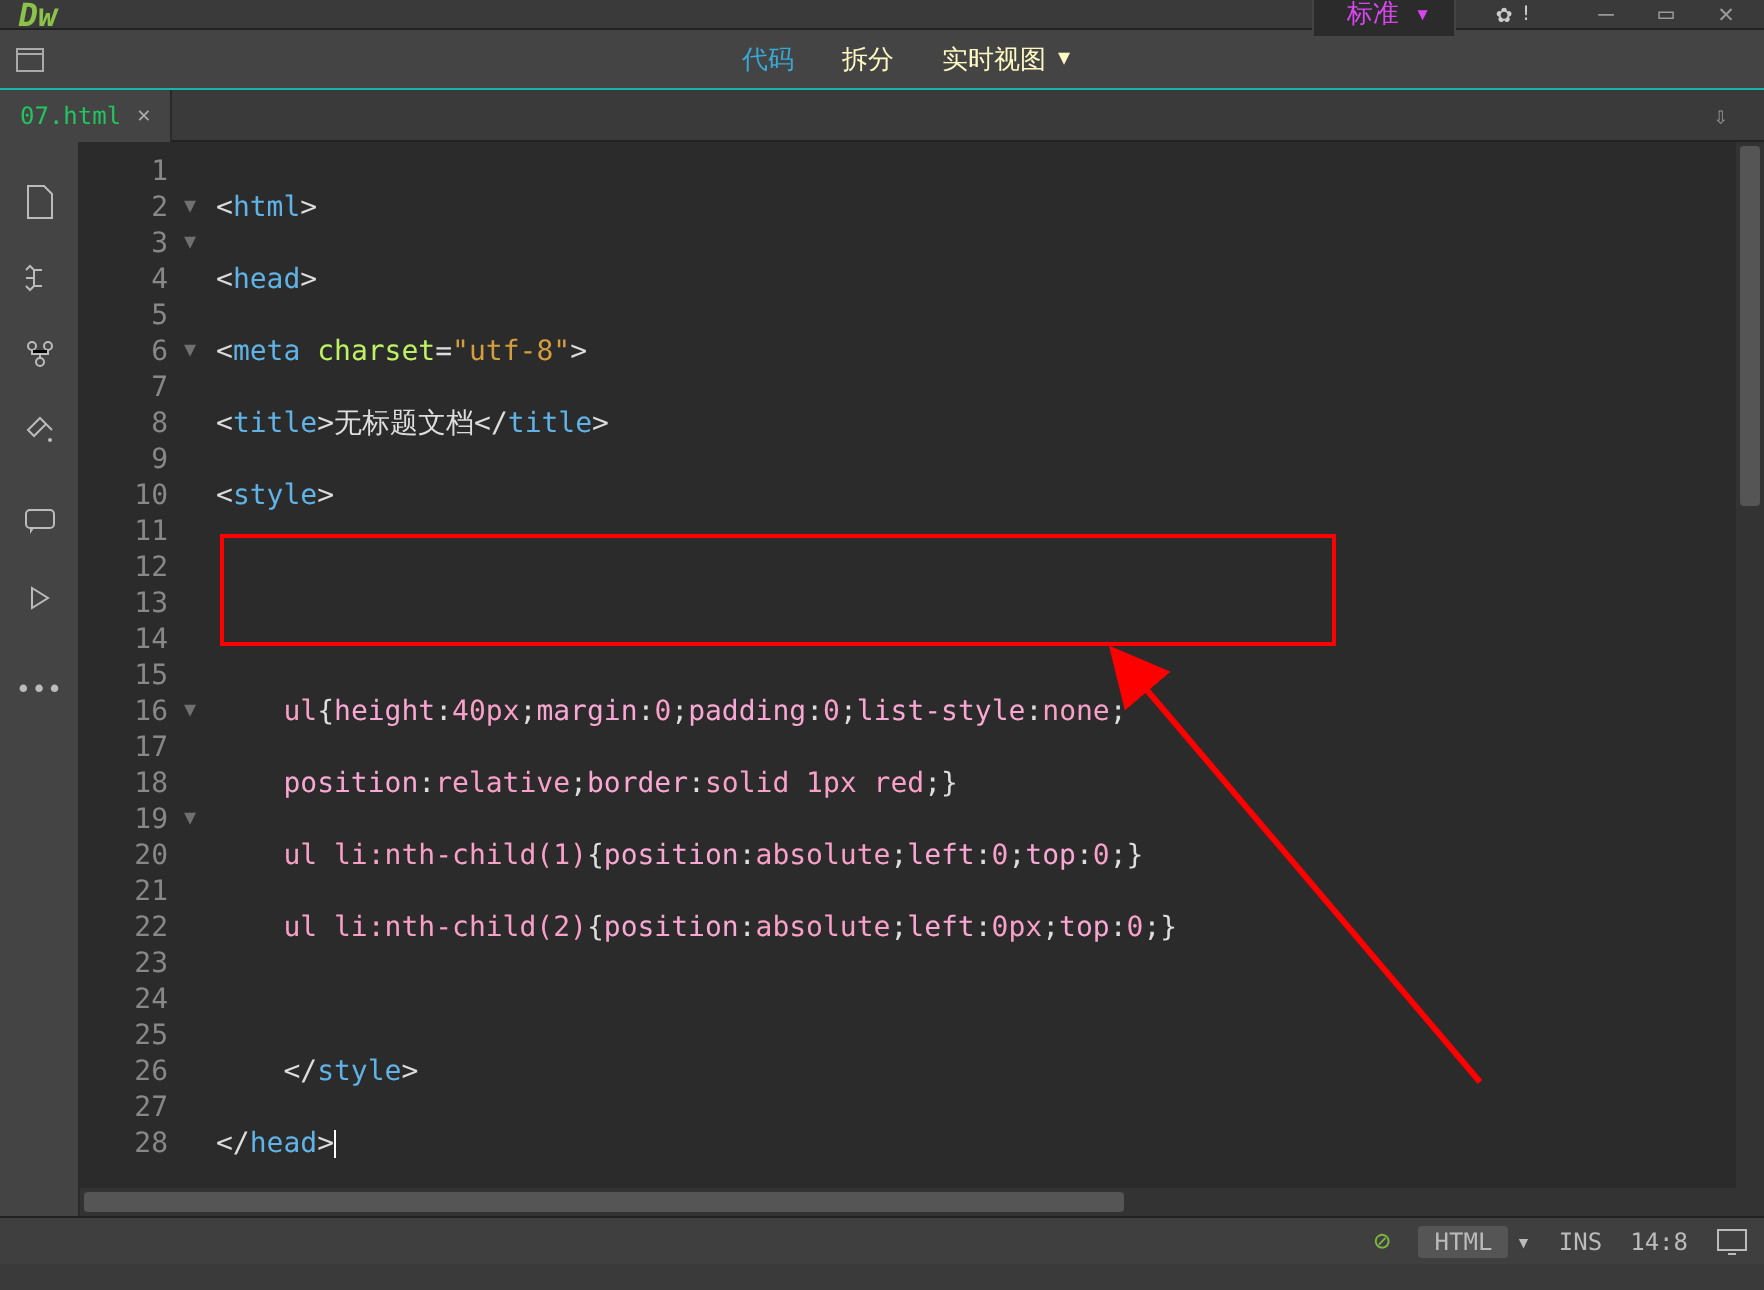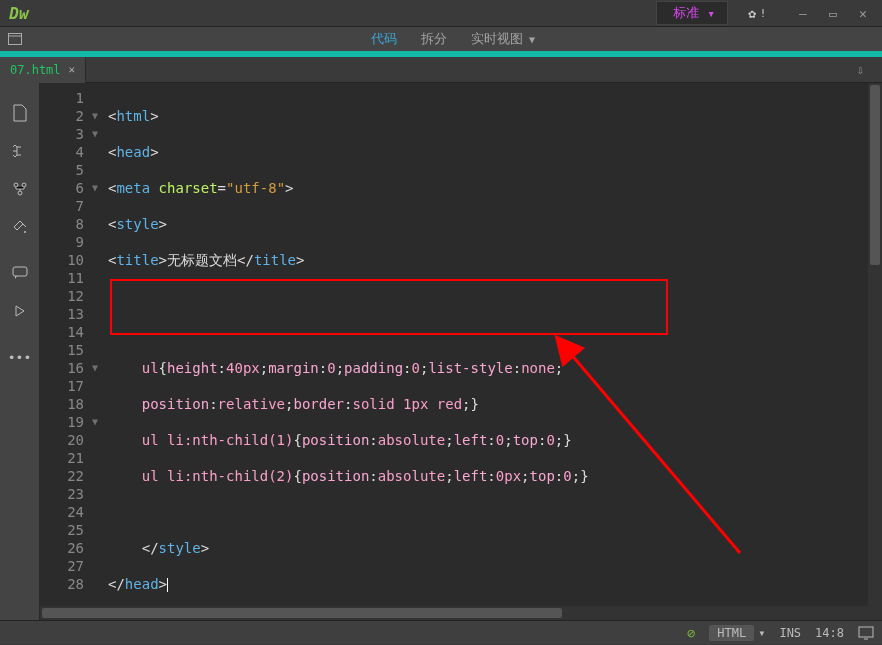--- a/index.html
+++ b/index.html
@@ -1,31 +1,31 @@
 <!DOCTYPE html>
 <html><head>
 <meta charset="utf-8">
 <style>
 * { margin: 0; padding: 0; box-sizing: border-box; }
 body { background: #3a3a3a; font-family: Consolas, 'Microsoft YaHei', monospace; font-size: 13px; color: #ccc; overflow: hidden; width: 882px; height: 645px; position: relative; }
 
-.titlebar { height: 27px; background: #3a3a3a; display: flex; align-items: center; padding: 0 4px; border-bottom: 1px solid #222; }
+.titlebar { height: 15px; background: #3a3a3a; display: flex; align-items: center; padding: 0 4px; border-bottom: 1px solid #222; }
 .app-logo { width: 30px; height: 22px; display: flex; align-items: center; justify-content: center; font-weight: bold; font-style: italic; color: #8BC34A; font-size: 16px; }
 .menu { display: flex; margin-left: 10px; }
 .menu-item { padding: 4px 8px; cursor: pointer; color: #ccc; }
 .title-right { margin-left: auto; display: flex; align-items: center; gap: 4px; }
 .dropdown-btn { background: #2b2b2b; border: 1px solid #444; color: #d946ef; padding: 2px 12px 2px 16px; margin-right: 6px; display: flex; align-items: center; gap: 8px; cursor: pointer; }
 .gear-btn { padding: 4px 10px; color: #ccc; cursor: pointer; display: flex; align-items: center; gap: 4px; }
 .win-btns { display: flex; margin-left: 8px; }
 .win-btn { width: 30px; height: 20px; display: flex; align-items: center; justify-content: center; color: #999; cursor: pointer; }
 
-.secondbar { height: 30px; background: #444; display: flex; align-items: center; padding: 0 6px; border-bottom: 6px solid #14b8a6; }
+.secondbar { height: 30px; background: #444; display: flex; align-items: center; padding: 0 6px; border-bottom: 1px solid #14b8a6; }
 .toolbar-icon { width: 18px; height: 16px; margin-right: 6px; display: flex; align-items: center; justify-content: center; cursor: pointer; }
 .view-tabs { margin: 0 auto; display: flex; gap: 24px; }
-.view-tab { color: #a3a3a3; cursor: pointer; padding: 4px 0; }
+.view-tab { color: #fef9c3; cursor: pointer; padding: 4px 0; }
 .view-tab.active { color: #3aa7d6; }
 .view-tab-live { display: flex; align-items: center; gap: 6px; }
 
 .file-tabbar { height: 26px; background: #3a3a3a; display: flex; align-items: center; border-bottom: 1px solid #222; }
 .file-tab { background: #444; height: 26px; display: flex; align-items: center; padding: 0 10px; border-right: 1px solid #2a2a2a; gap: 8px; }
 .file-tab-name { color: #22c55e; font-size: 12px; }
 .file-tab-close { color: #aaa; cursor: pointer; font-size: 11px; }
 .file-path { margin-left: auto; padding-right: 18px; color: #bbb; font-size: 12px; display: flex; align-items: center; gap: 8px; }
 .path-arrow { color: #999; cursor: pointer; }
 
@@ -214,22 +214,22 @@
         <div class="fold-mark"></div>
         <div class="fold-mark"></div>
         <div class="fold-mark"></div>
         <div class="fold-mark"></div>
         <div class="fold-mark"></div>
       </div>
     <div class="code" id="codearea">
 <div class="code-line"><span class="t-punc">&lt;</span><span class="t-tag">html</span><span class="t-punc">&gt;</span></div>
 <div class="code-line"><span class="t-punc">&lt;</span><span class="t-tag">head</span><span class="t-punc">&gt;</span></div>
 <div class="code-line"><span class="t-punc">&lt;</span><span class="t-tag">meta</span><span> </span><span class="t-attr">charset</span><span class="t-punc">=</span><span class="t-str">"</span><span class="t-str">utf-8</span><span class="t-str">"</span><span class="t-punc">&gt;</span></div>
+<div class="code-line"><span class="t-punc">&lt;</span><span class="t-tag">title</span><span class="t-punc">&gt;</span><span class="t-plain">无标题文档</span><span class="t-punc">&lt;/</span><span class="t-tag">title</span><span class="t-punc">&gt;</span></div>
 <div class="code-line"><span class="t-punc">&lt;</span><span class="t-tag">style</span><span class="t-punc">&gt;</span></div>
-<div class="code-line"><span class="t-punc">&lt;</span><span class="t-tag">title</span><span class="t-punc">&gt;</span><span class="t-plain">无标题文档</span><span class="t-punc">&lt;/</span><span class="t-tag">title</span><span class="t-punc">&gt;</span></div>
 <div class="code-line"></div>
 <div class="code-line"></div>
 <div class="code-line">    <span class="t-sel">ul</span><span class="t-punc">{</span><span class="t-prop">height</span><span class="t-punc">:</span><span class="t-val">40px</span><span class="t-punc">;</span><span class="t-prop">margin</span><span class="t-punc">:</span><span class="t-val">0</span><span class="t-punc">;</span><span class="t-prop">padding</span><span class="t-punc">:</span><span class="t-val">0</span><span class="t-punc">;</span><span class="t-prop">list-style</span><span class="t-punc">:</span><span class="t-val">none</span><span class="t-punc">;</span></div>
 <div class="code-line">    <span class="t-prop">position</span><span class="t-punc">:</span><span class="t-val">relative</span><span class="t-punc">;</span><span class="t-prop">border</span><span class="t-punc">:</span><span class="t-val">solid 1px red</span><span class="t-punc">;</span><span class="t-punc">}</span></div>
 <div class="code-line">    <span class="t-sel">ul li</span><span class="t-sel">:nth-child(1)</span><span class="t-punc">{</span><span class="t-prop">position</span><span class="t-punc">:</span><span class="t-val">absolute</span><span class="t-punc">;</span><span class="t-prop">left</span><span class="t-punc">:</span><span class="t-val">0</span><span class="t-punc">;</span><span class="t-prop">top</span><span class="t-punc">:</span><span class="t-val">0</span><span class="t-punc">;</span><span class="t-punc">}</span></div>
 <div class="code-line">    <span class="t-sel">ul li</span><span class="t-sel">:nth-child(2)</span><span class="t-punc">{</span><span class="t-prop">position</span><span class="t-punc">:</span><span class="t-val">absolute</span><span class="t-punc">;</span><span class="t-prop">left</span><span class="t-punc">:</span><span class="t-val">0px</span><span class="t-punc">;</span><span class="t-prop">top</span><span class="t-punc">:</span><span class="t-val">0</span><span class="t-punc">;</span><span class="t-punc">}</span></div>
 <div class="code-line"></div>
 <div class="code-line">    <span class="t-punc">&lt;/</span><span class="t-tag">style</span><span class="t-punc">&gt;</span></div>
 <div class="code-line"><span class="t-punc">&lt;/</span><span class="t-tag">head</span><span class="t-punc">&gt;</span><span class="cursor-bar"></span></div>
 

